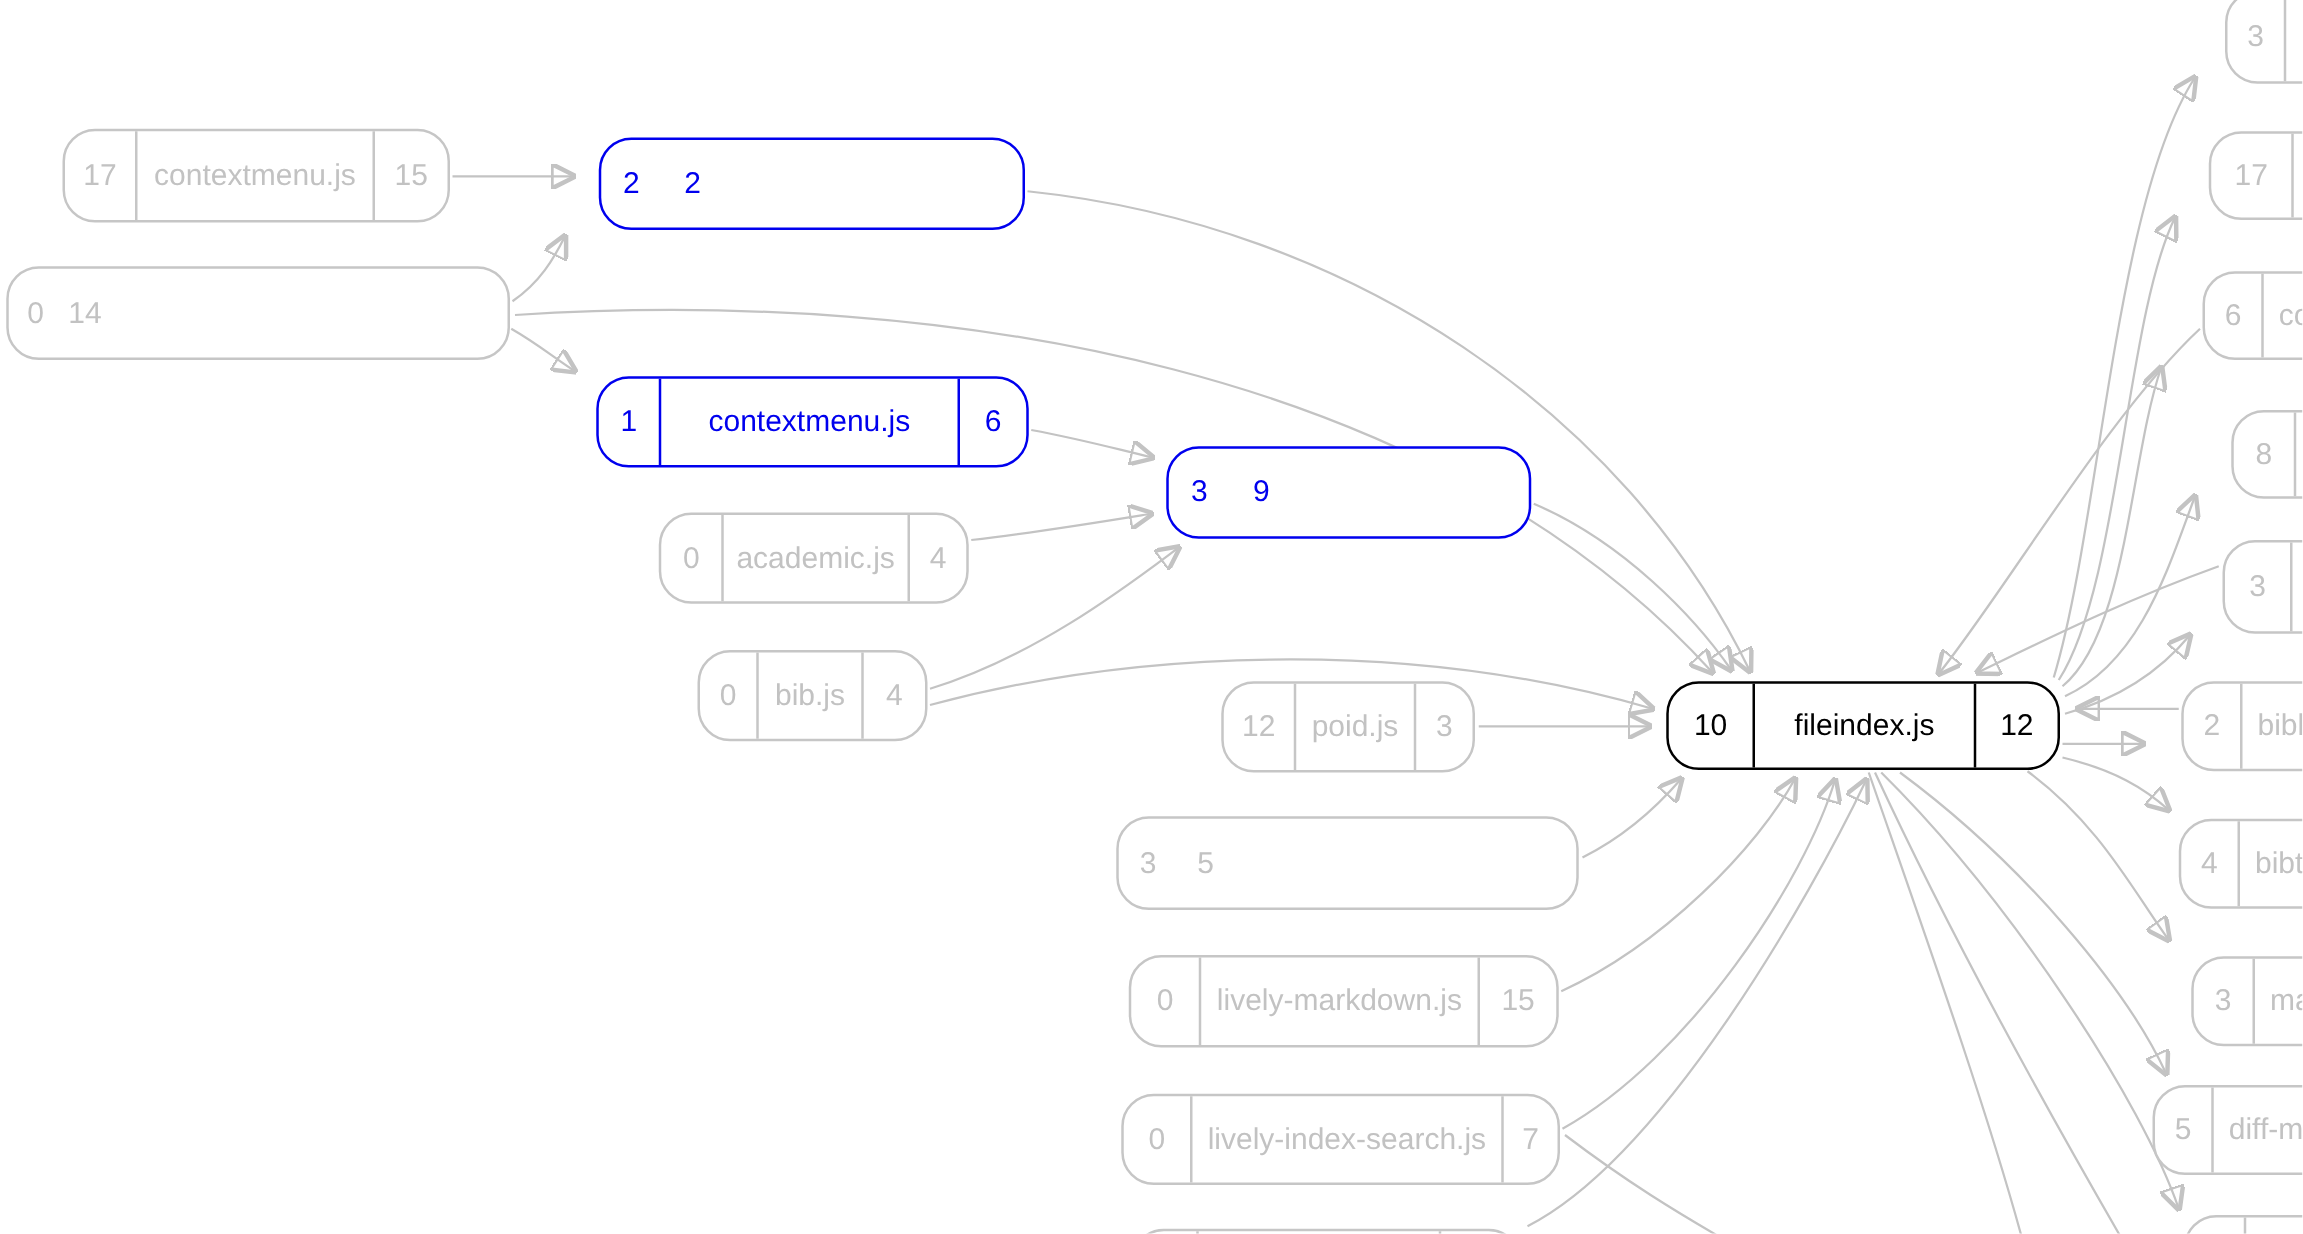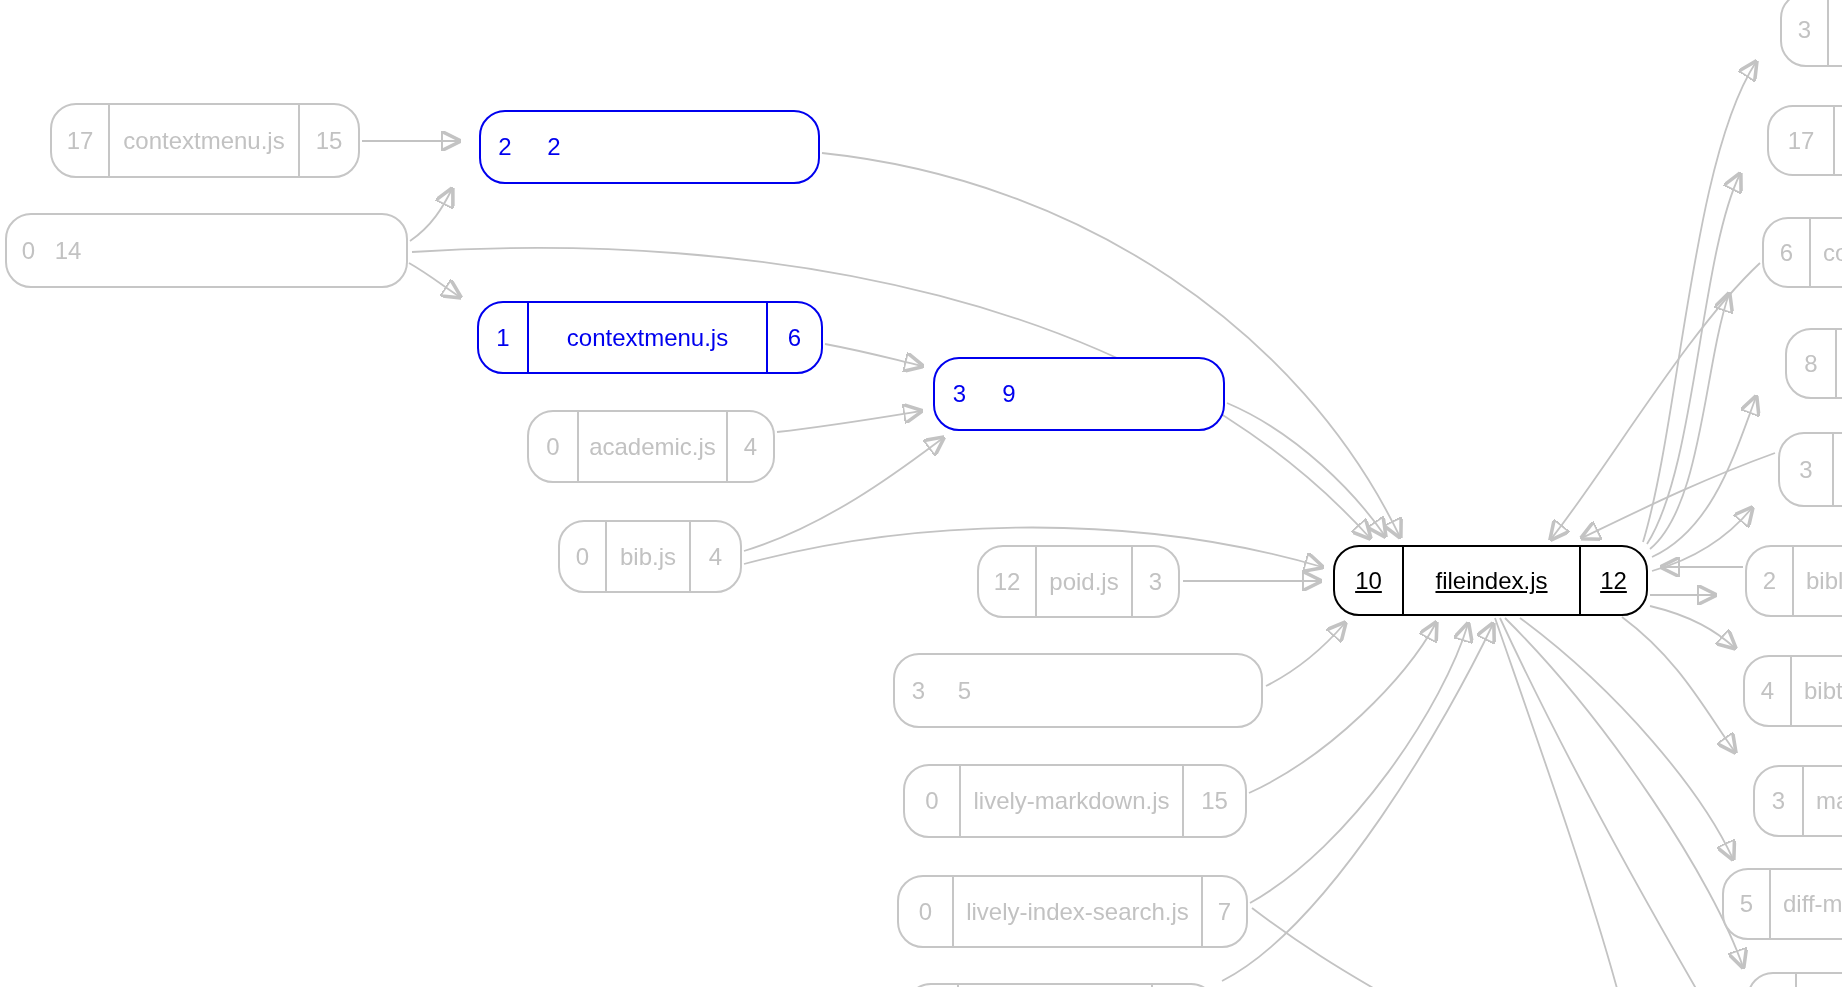--- a/index.html
+++ b/index.html
@@ -11,21 +11,21 @@
   #edges path{fill:none;stroke:#c3c3c3;stroke-width:1.8px;}
   .node{
     position:absolute;display:flex;align-items:stretch;box-sizing:border-box;
     background:#fff;border:2px solid #c6c6c6;border-radius:26px;color:#c2c2c2;
     cursor:pointer;
   }
   .node .cell{display:flex;align-items:center;justify-content:center;box-sizing:border-box;}
   .node .cell.mid{flex:1;border-left:2px solid;border-right:2px solid;border-color:inherit;}
   .node.partial .cell.mid{justify-content:flex-start;padding-left:12px;border-right:none;}
   .node.hl{border-color:#0000ee;color:#0000ee;}
-  .node.focus{border-color:#000;color:#000;border-width:2.5px;text-decoration:underline;}
+  .node.focus{border-color:#000;color:#000;border-width:2.5px;}
 </style>
 </head>
 <body>
 
 <div id="stage">
 
   <svg id="edges" viewBox="0 0 1842 987">
     <defs>
       <marker id="arrow" viewBox="0 0 10 10" refX="9" refY="5" markerWidth="11" markerHeight="11" orient="auto">
         <path d="M0,0 L10,5 L0,10 z" fill="#b9b9b9" stroke="none"></path>

